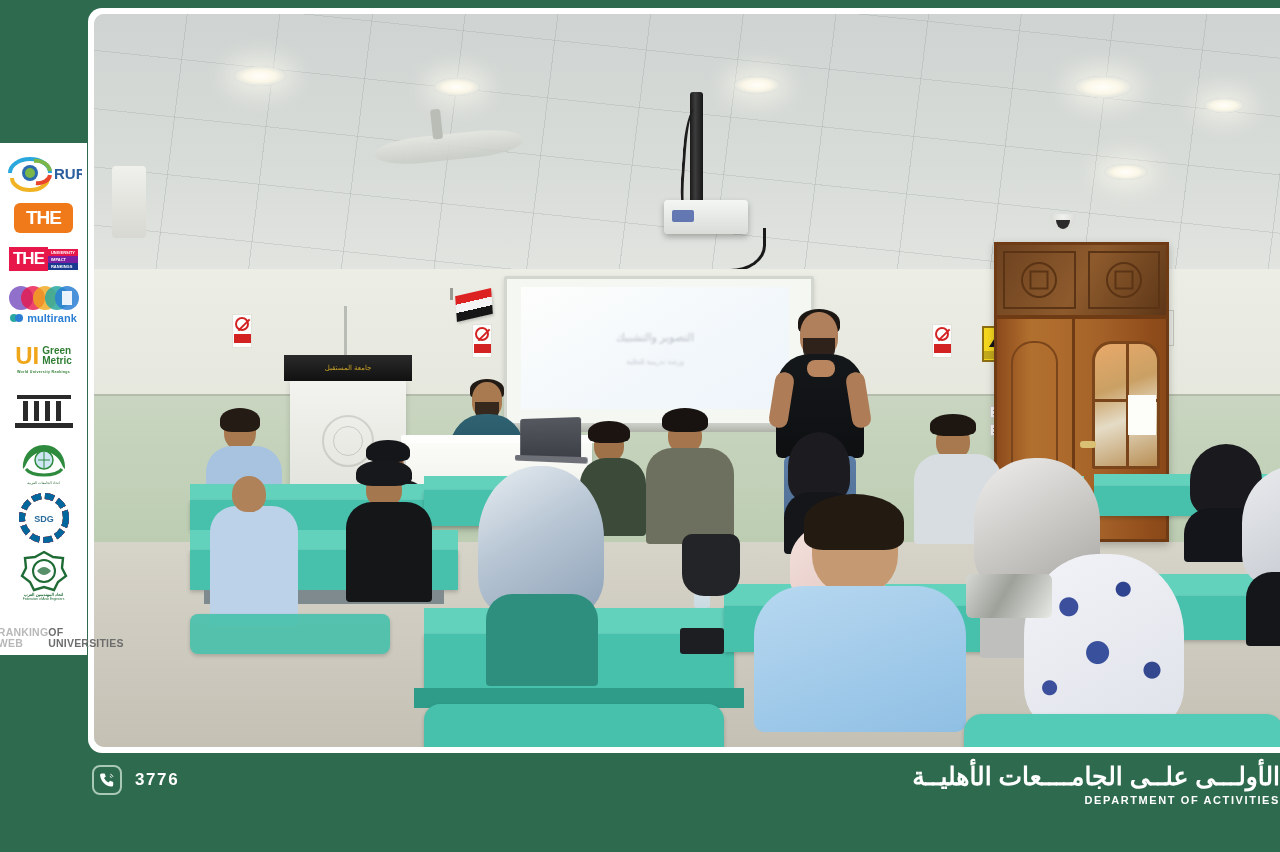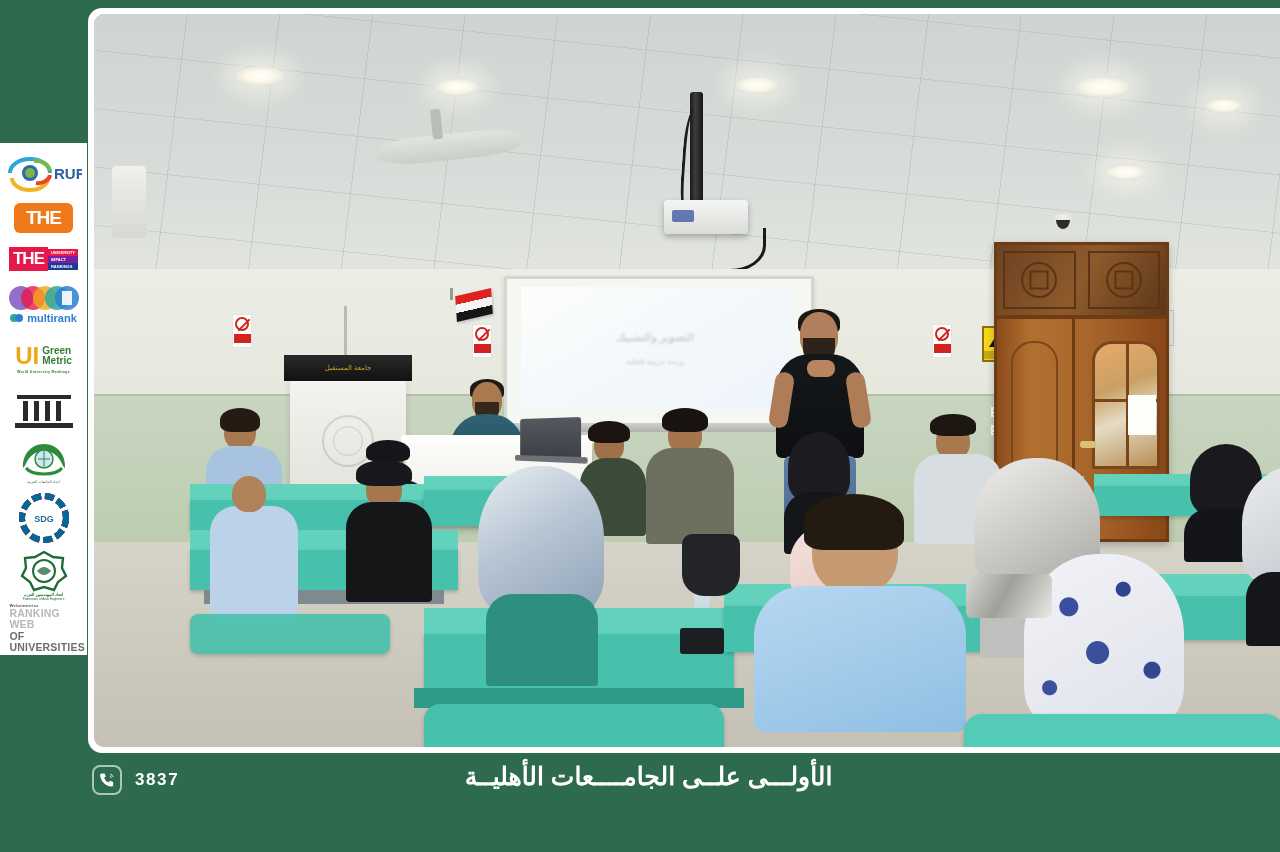--- a/index.html
+++ b/index.html
@@ -312,21 +312,21 @@
   .contact-row{display:flex;align-items:center;gap:13px;}
   .cbadge{
     width:30px;height:30px;border-radius:8px;border:2px solid #a9c8b6;
     display:flex;align-items:center;justify-content:center;
     font-size:14px;color:#ffffff;
   }
   .cbadge svg{display:block;}
   .ctext{font-size:17px;font-weight:bold;letter-spacing:1.6px;}
   #center-text{
     position:absolute; left:17px; right:0; top:8px;
-    text-align:center;
+    text-align:right;
   }
   #headline{
     font-size:25px;font-weight:bold;direction:rtl;letter-spacing:.5px;line-height:1.2;
   }
   #subline{
     font-size:20px;font-weight:bold;direction:rtl;margin-top:1px;line-height:1.2;
   }
   #dept-en{
     font-size:11px;font-weight:bold;letter-spacing:1.6px;margin-top:3px;
   }
@@ -687,39 +687,40 @@
   <div class="rank-logo" style="height:56px;flex-direction:column;">
     <svg width="48" height="42" viewBox="0 0 48 42">
       <path d="M24 2 L33 7 L43 8 L42 18 L46 26 L38 32 L34 40 L24 37 L14 40 L10 32 L2 26 L6 18 L5 8 L15 7 Z" fill="#ffffff" stroke="#1f6b35" stroke-width="2.4"></path>
       <circle cx="24" cy="21" r="11" fill="none" stroke="#1f6b35" stroke-width="2"></circle>
       <path d="M17 21 q7 -8 14 0 q-7 8 -14 0" fill="#1f6b35" opacity=".75"></path>
     </svg>
     <div style="font-size:4.2px;color:#1f6b35;direction:rtl;font-weight:bold;">اتحاد المهندسين العرب</div>
     <div style="font-size:3.2px;color:#1f6b35;">Federation of Arab Engineers</div>
   </div>
 
-  <div class="rank-logo" style="height:42px;flex-direction:column;align-items:flex-start;padding-left:5px;">
+  <div class="rank-logo" style="height:42px;align-items:flex-end;padding-left:5px;">
     <div style="font-size:4px;font-weight:bold;color:#4a4a4a;letter-spacing:.4px;">Webometrics</div>
     <div style="font-size:10.5px;font-weight:bold;color:#b8b8b8;letter-spacing:.2px;line-height:1.05;">RANKING WEB</div>
     <div style="font-size:10.5px;font-weight:bold;color:#6d6d6d;letter-spacing:.2px;line-height:1.05;">OF UNIVERSITIES</div>
   </div>
 </div>
 
 <div id="footer">
 
   <div id="contact">
     <div class="contact-row">
       <div class="cbadge">
         <svg width="18" height="18" viewBox="0 0 18 18">
           <path d="M3.6 2.4 l3 0 1.2 3.2 -1.8 1.4 a9.5 9.5 0 0 0 4.6 4.6 l1.4 -1.8 3.2 1.2 0 3 a1.6 1.6 0 0 1 -1.8 1.5 C7.6 15.2 2.8 10.4 2.1 4.2 A1.6 1.6 0 0 1 3.6 2.4 Z" fill="#fff"></path>
           <path d="M12.4 3.2 a4.4 4.4 0 0 1 2.6 2.6" fill="none" stroke="#fff" stroke-width="1"></path>
           <path d="M11.8 5.2 a2.6 2.6 0 0 1 1.6 1.6" fill="none" stroke="#fff" stroke-width="1"></path>
         </svg>
       </div>
-      <div class="ctext">3837</div>
+      <div class="ctext">3776</div>
     </div>
   </div>
 
   <div id="center-text">
     <div id="headline">الأولـــى علــى الجامــــعات الأهليــة</div>
+    <div id="dept-en">DEPARTMENT OF ACTIVITIES</div>
   </div>
 
 </div>
 
 </body></html>

